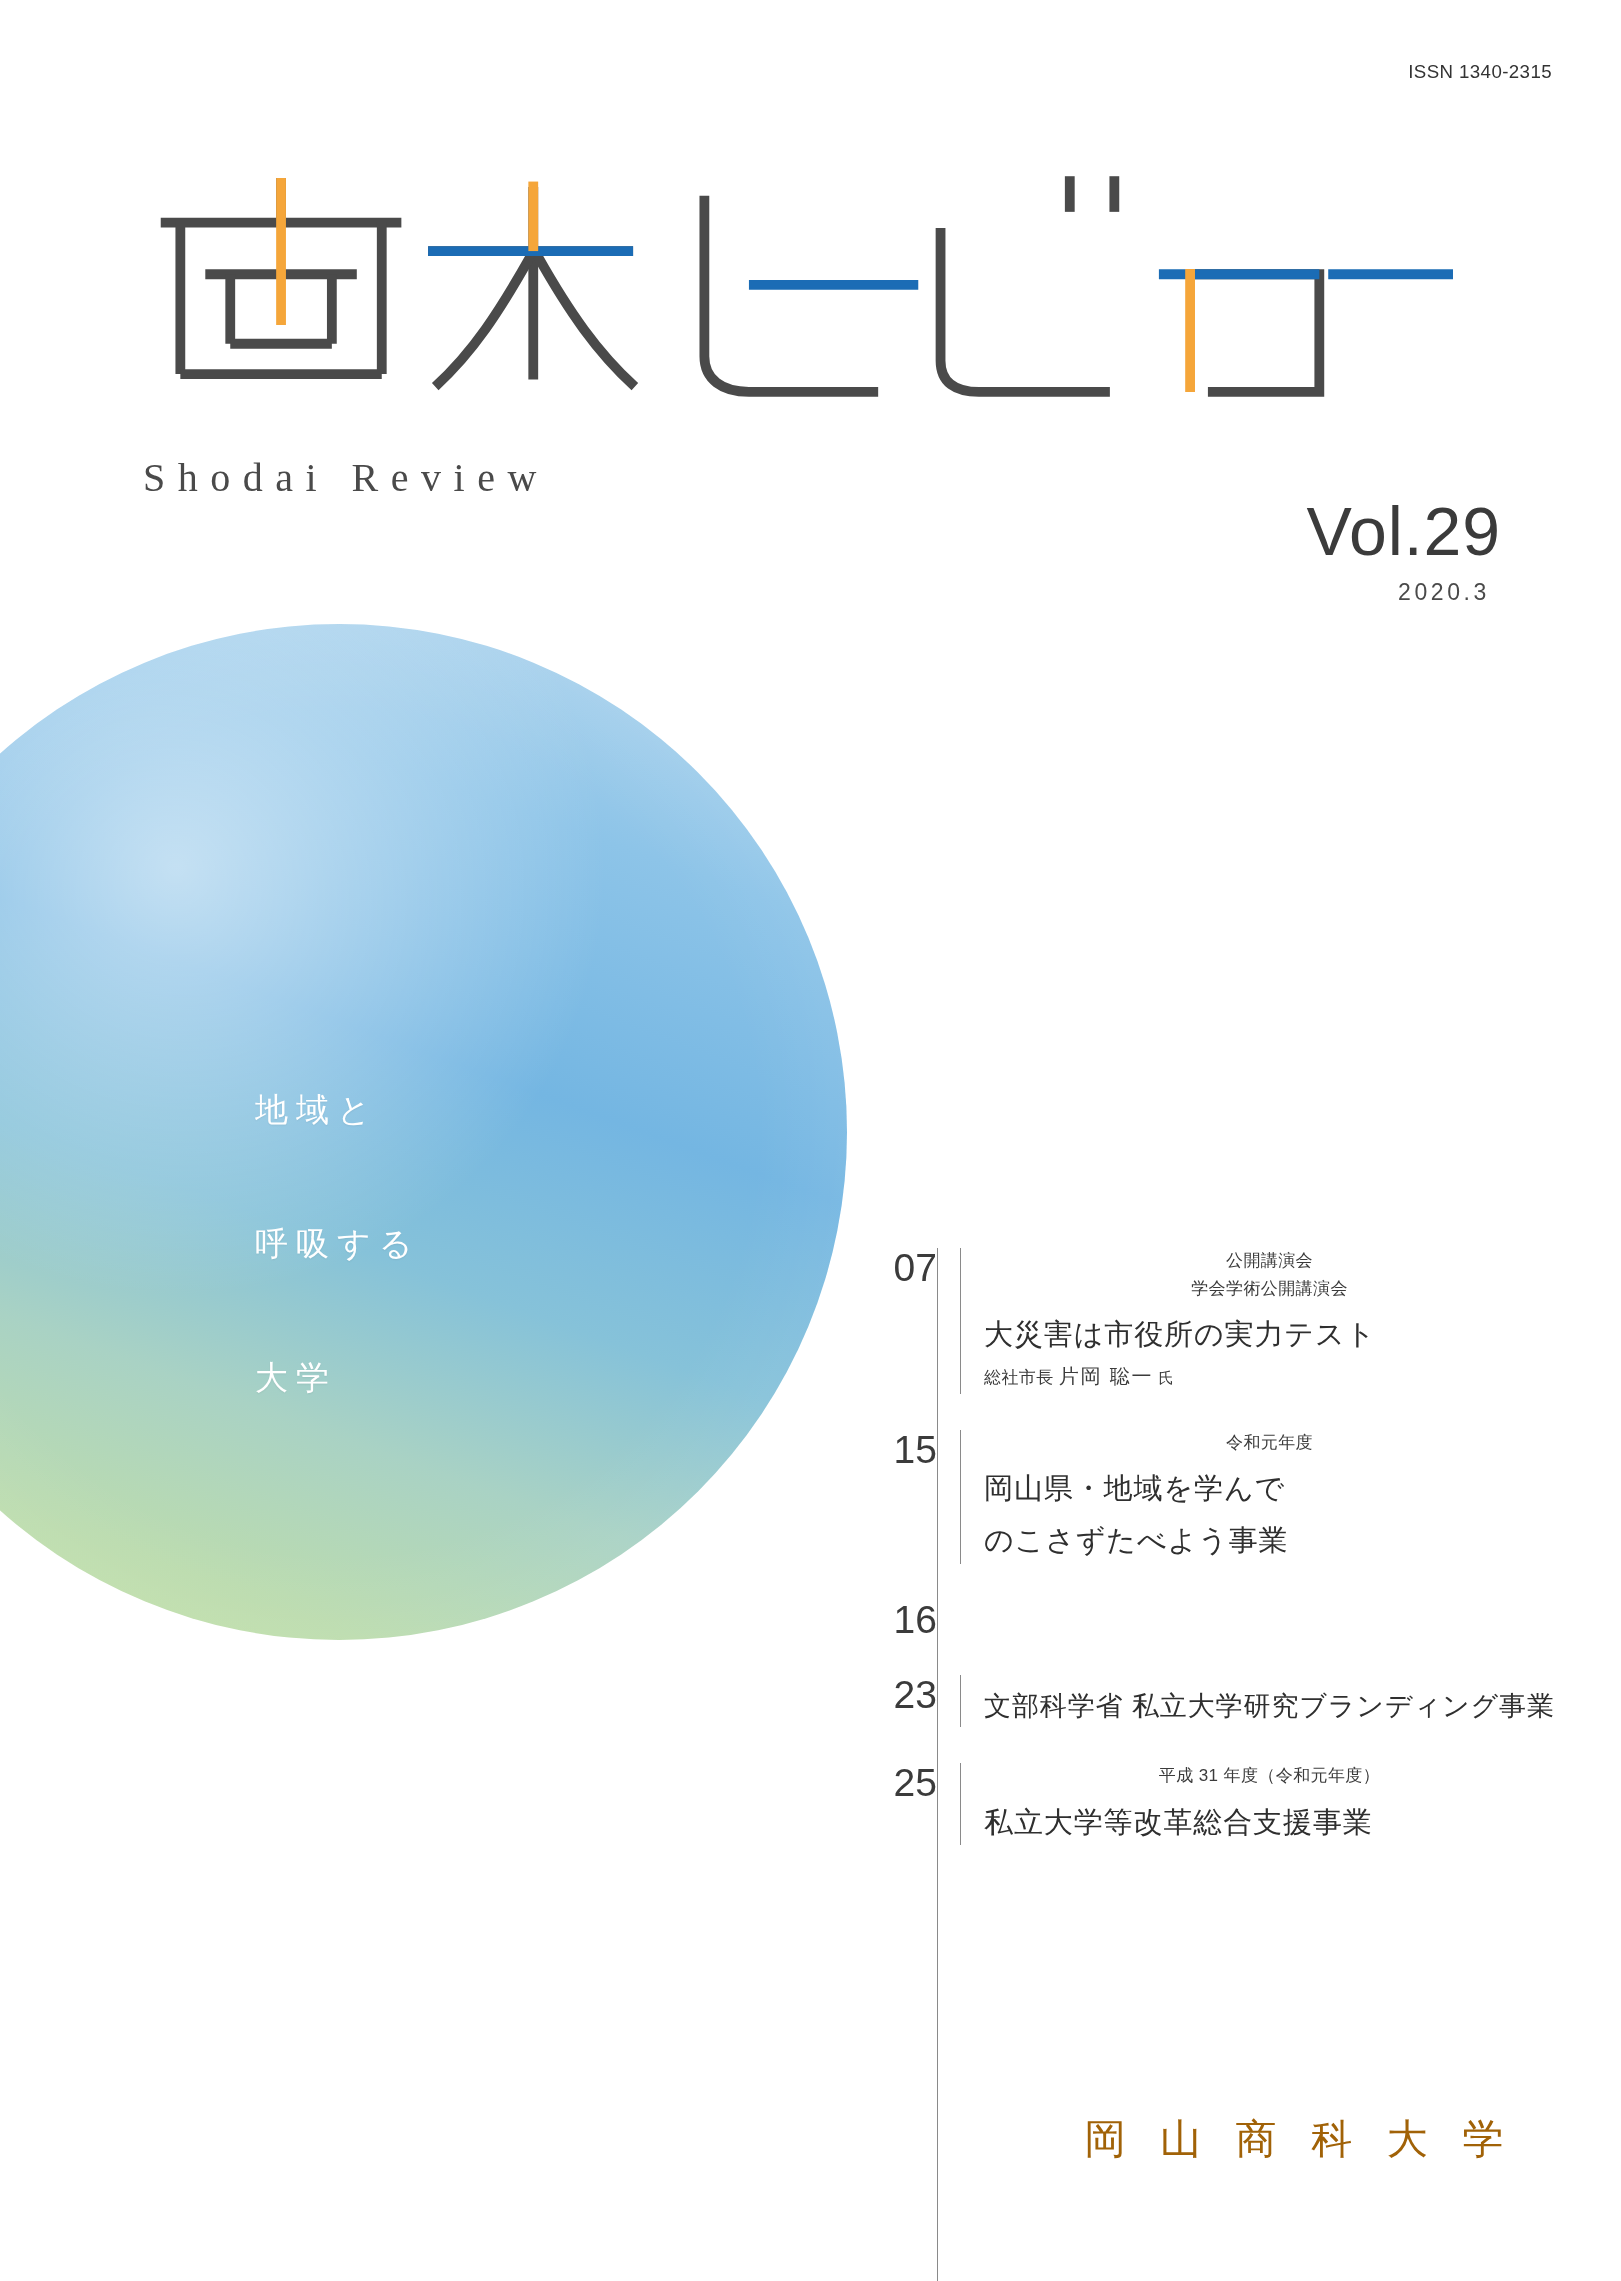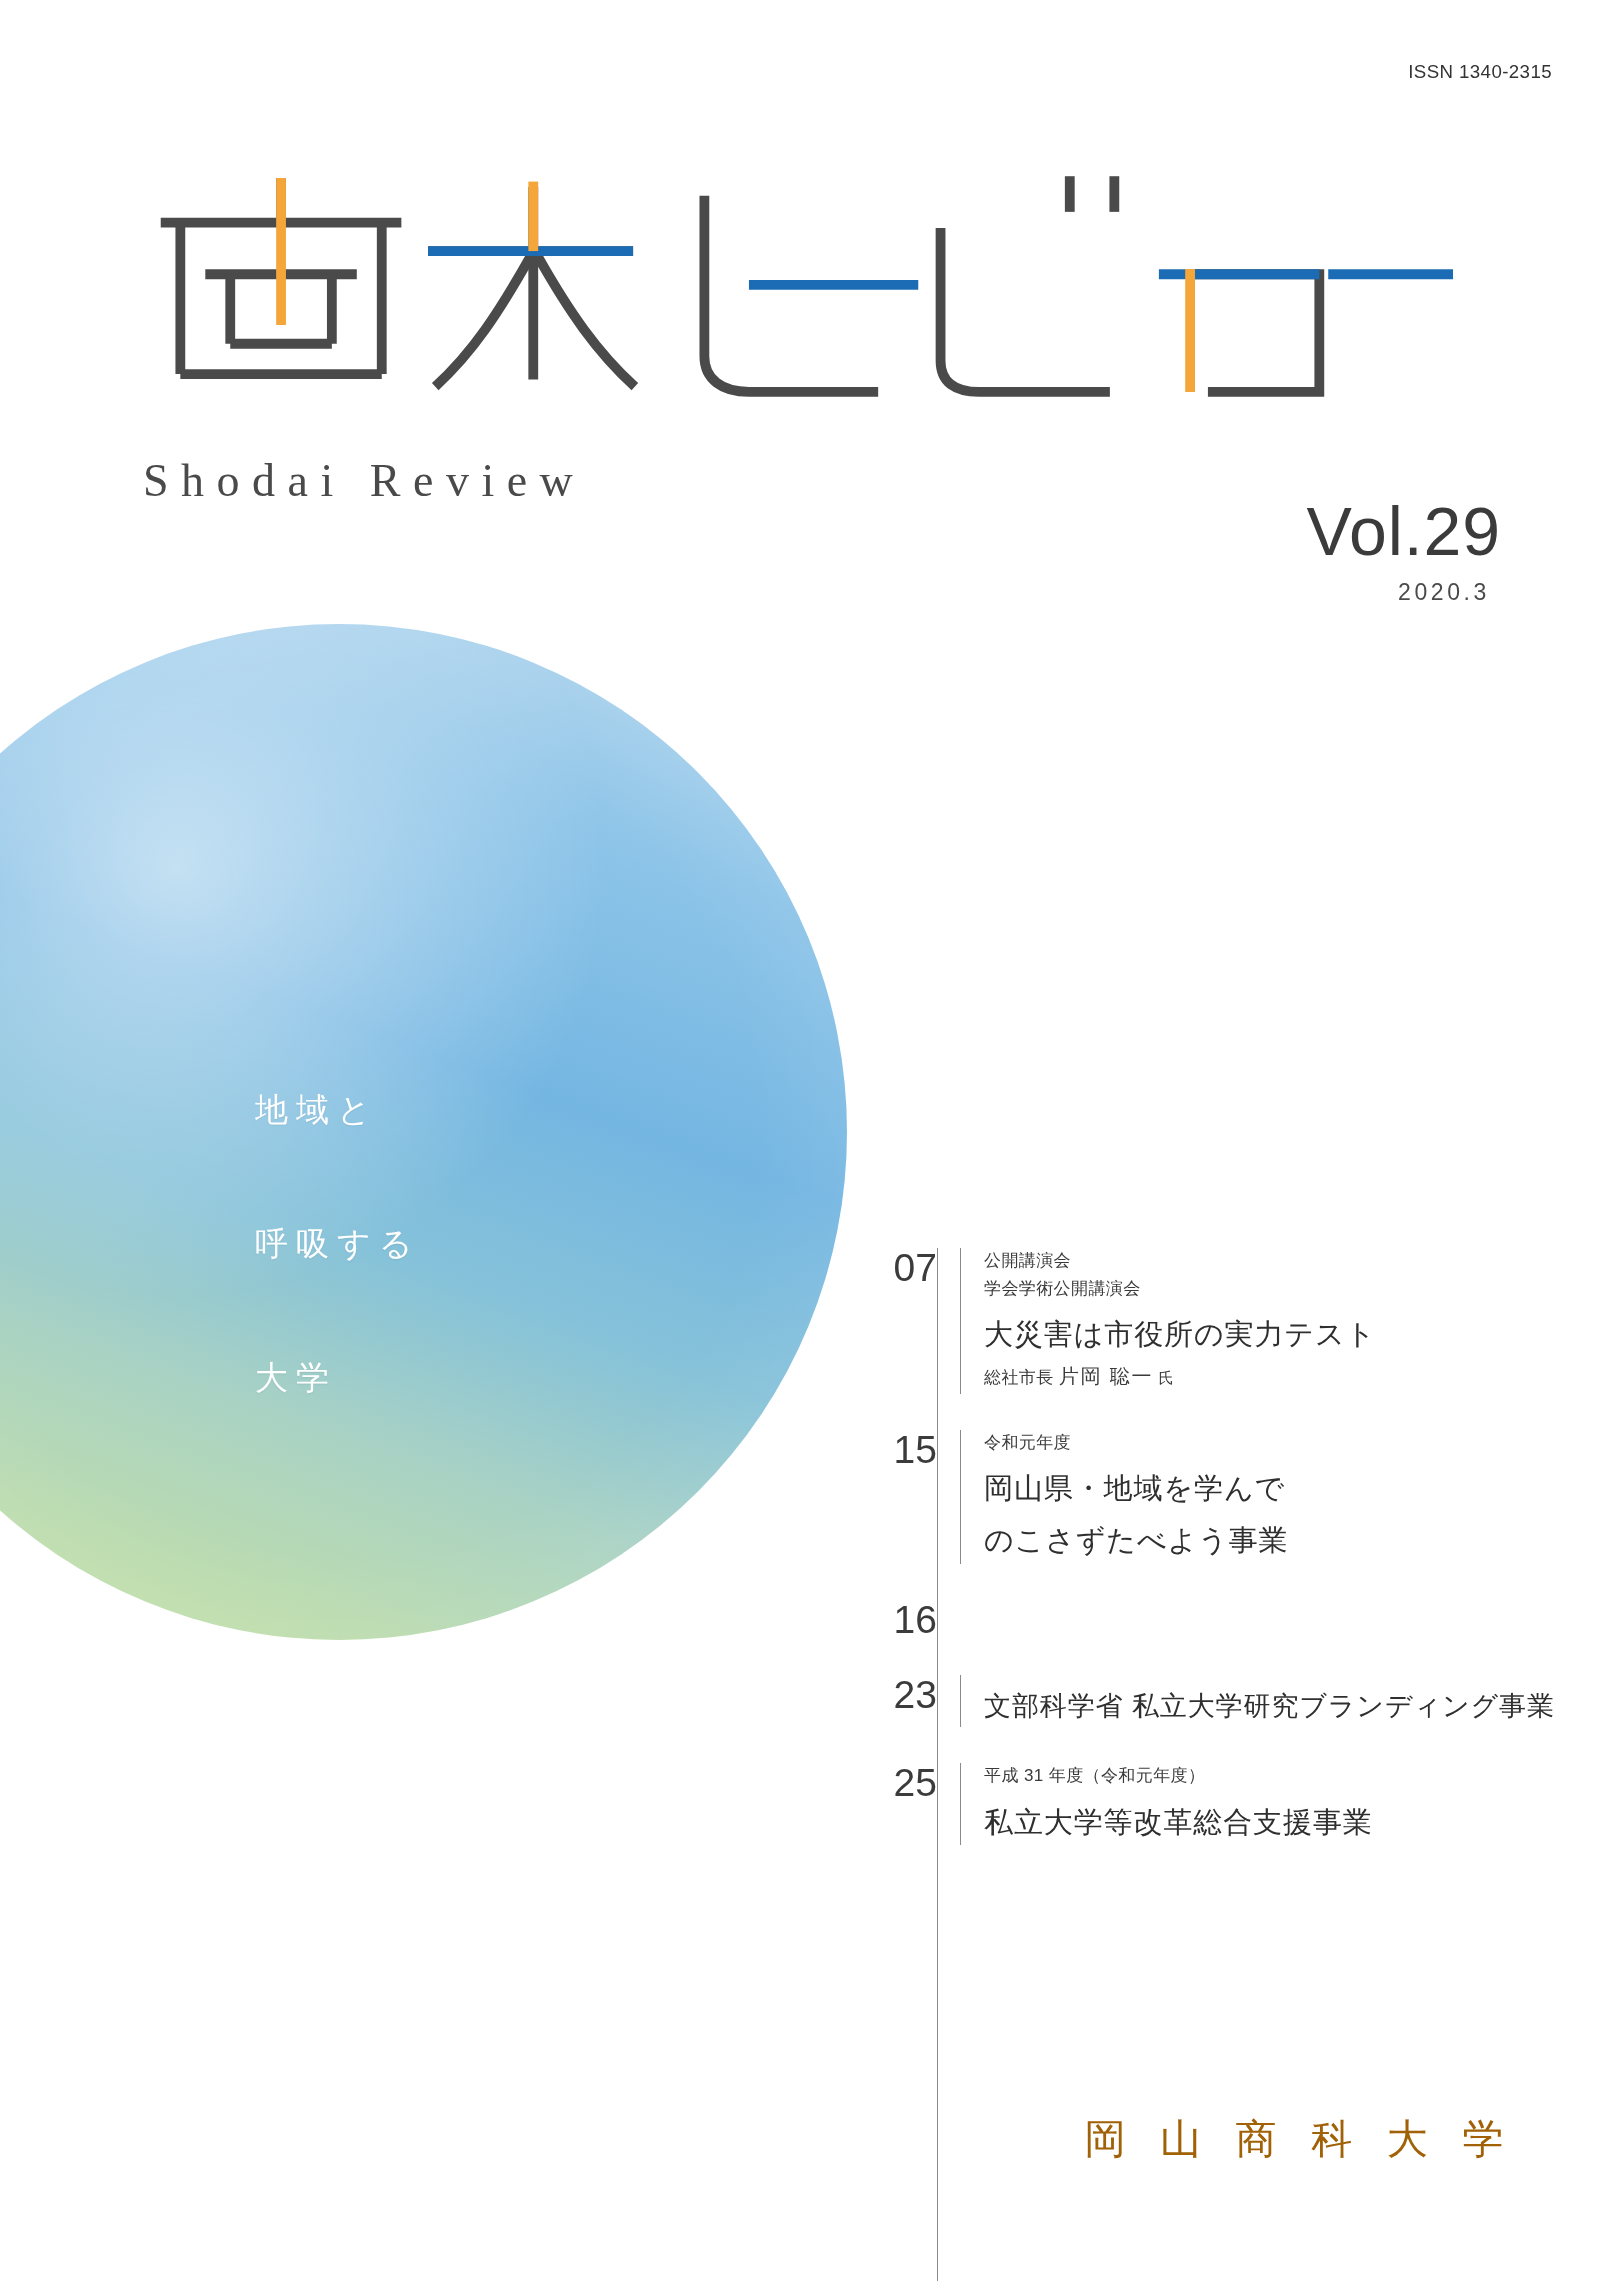--- a/index.html
+++ b/index.html
@@ -34,21 +34,21 @@
     left: 134px;
     width: 1319px;
     height: 321px;
   }
   .masthead svg { display: block; }
 
   .romaji {
     position: absolute;
     top: 454px;
     left: 143px;
-    font-size: 46px;
+    font-size: 40px;
     letter-spacing: 12.5px;
     color: #4a4a4a;
     font-family: "Liberation Serif", serif;
     font-weight: 300;
   }
 
   .volume {
     position: absolute;
     top: 492px;
     right: 121px;
@@ -138,20 +138,21 @@
     padding-left: 23px;
     padding-bottom: 3.6px;
     flex: 1;
   }
   .toc-kicker {
     font-size: 17px;
     line-height: 1.55;
     color: #3b3b3b;
     margin-bottom: 1.8px;
     letter-spacing: 0.4px;
+    text-align: center;
   }
   .toc-title {
     font-size: 29px;
     line-height: 1.34;
     color: #2f2f2f;
     letter-spacing: 0.9px;
     margin-top: 13px;
   }
   .toc-title.small {
     font-size: 27px;

